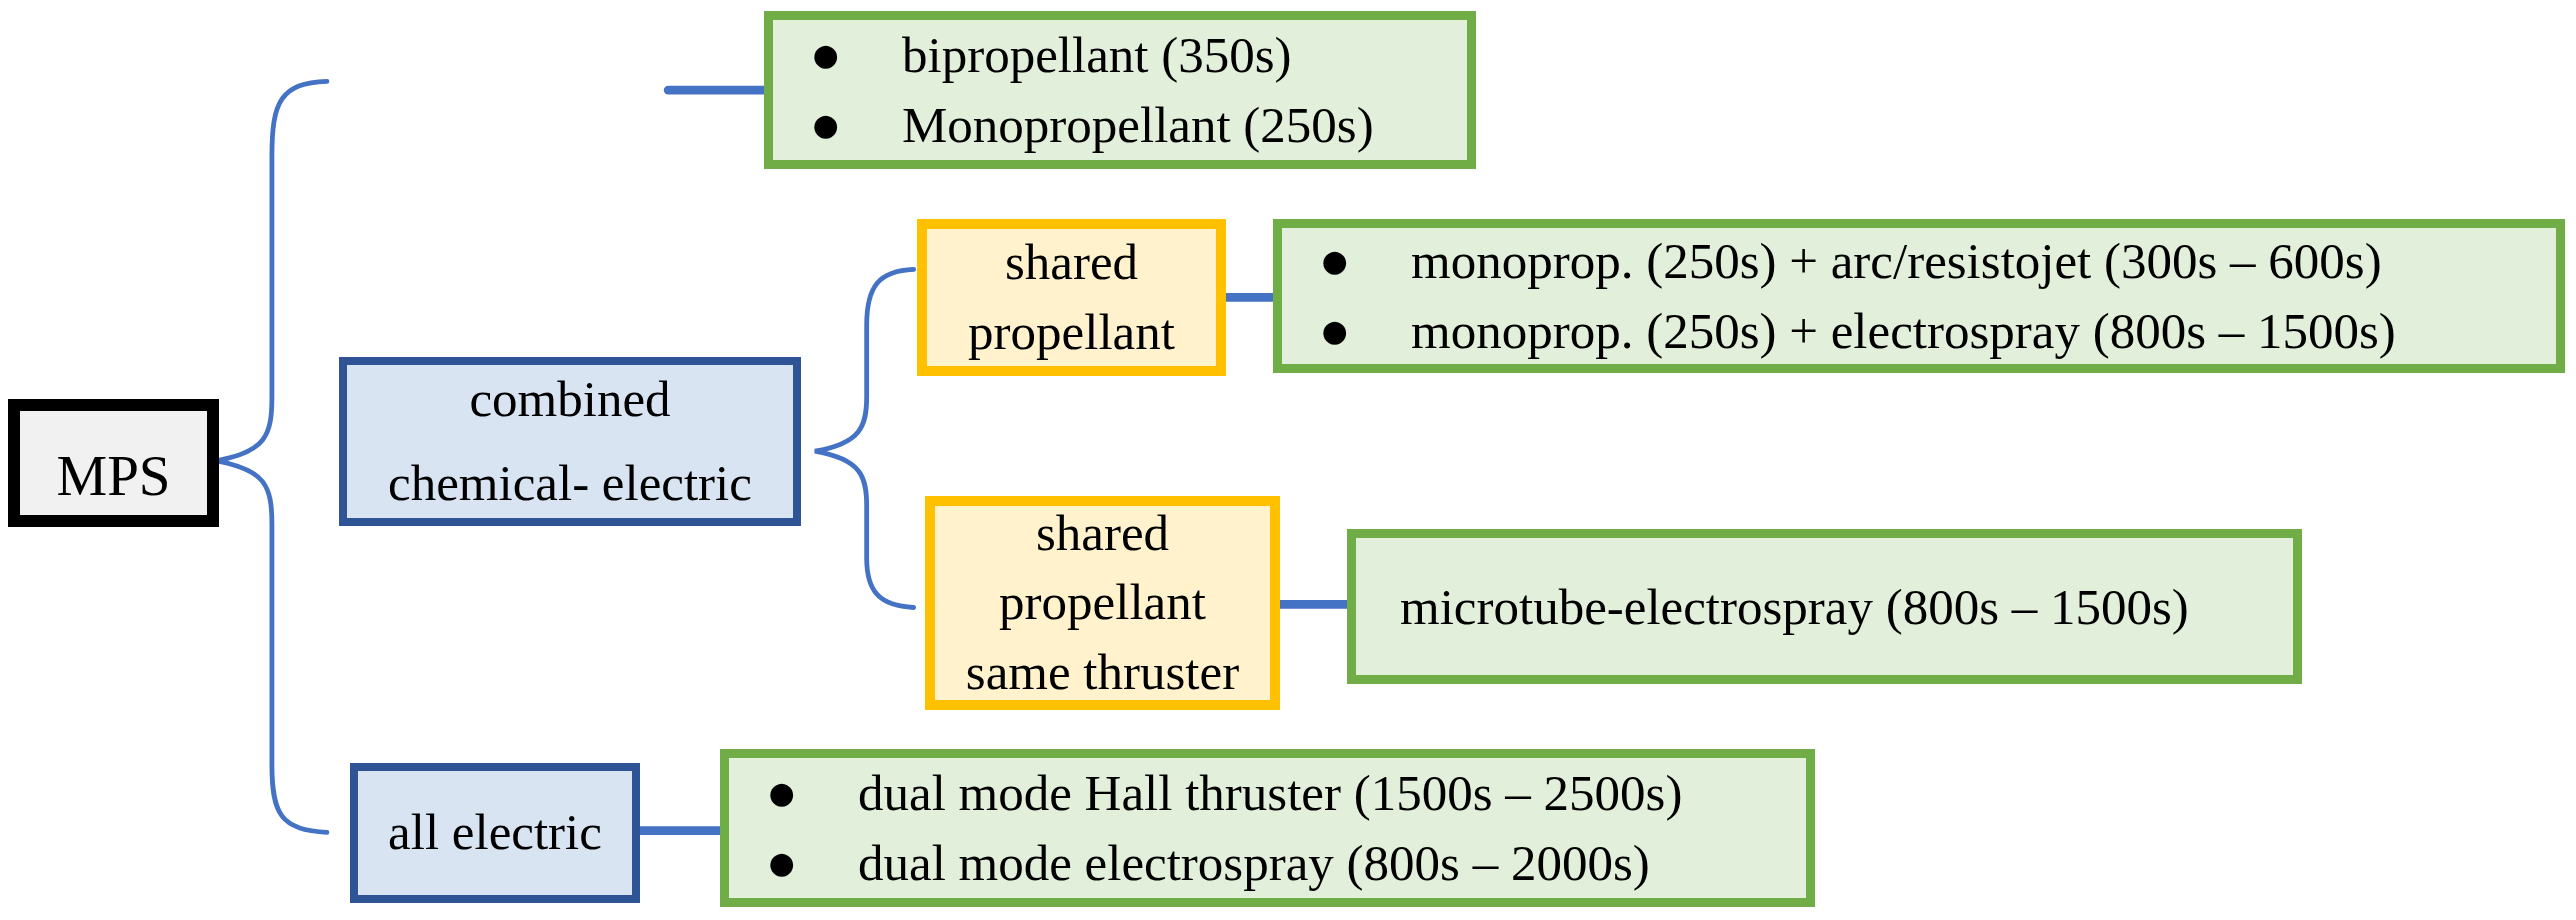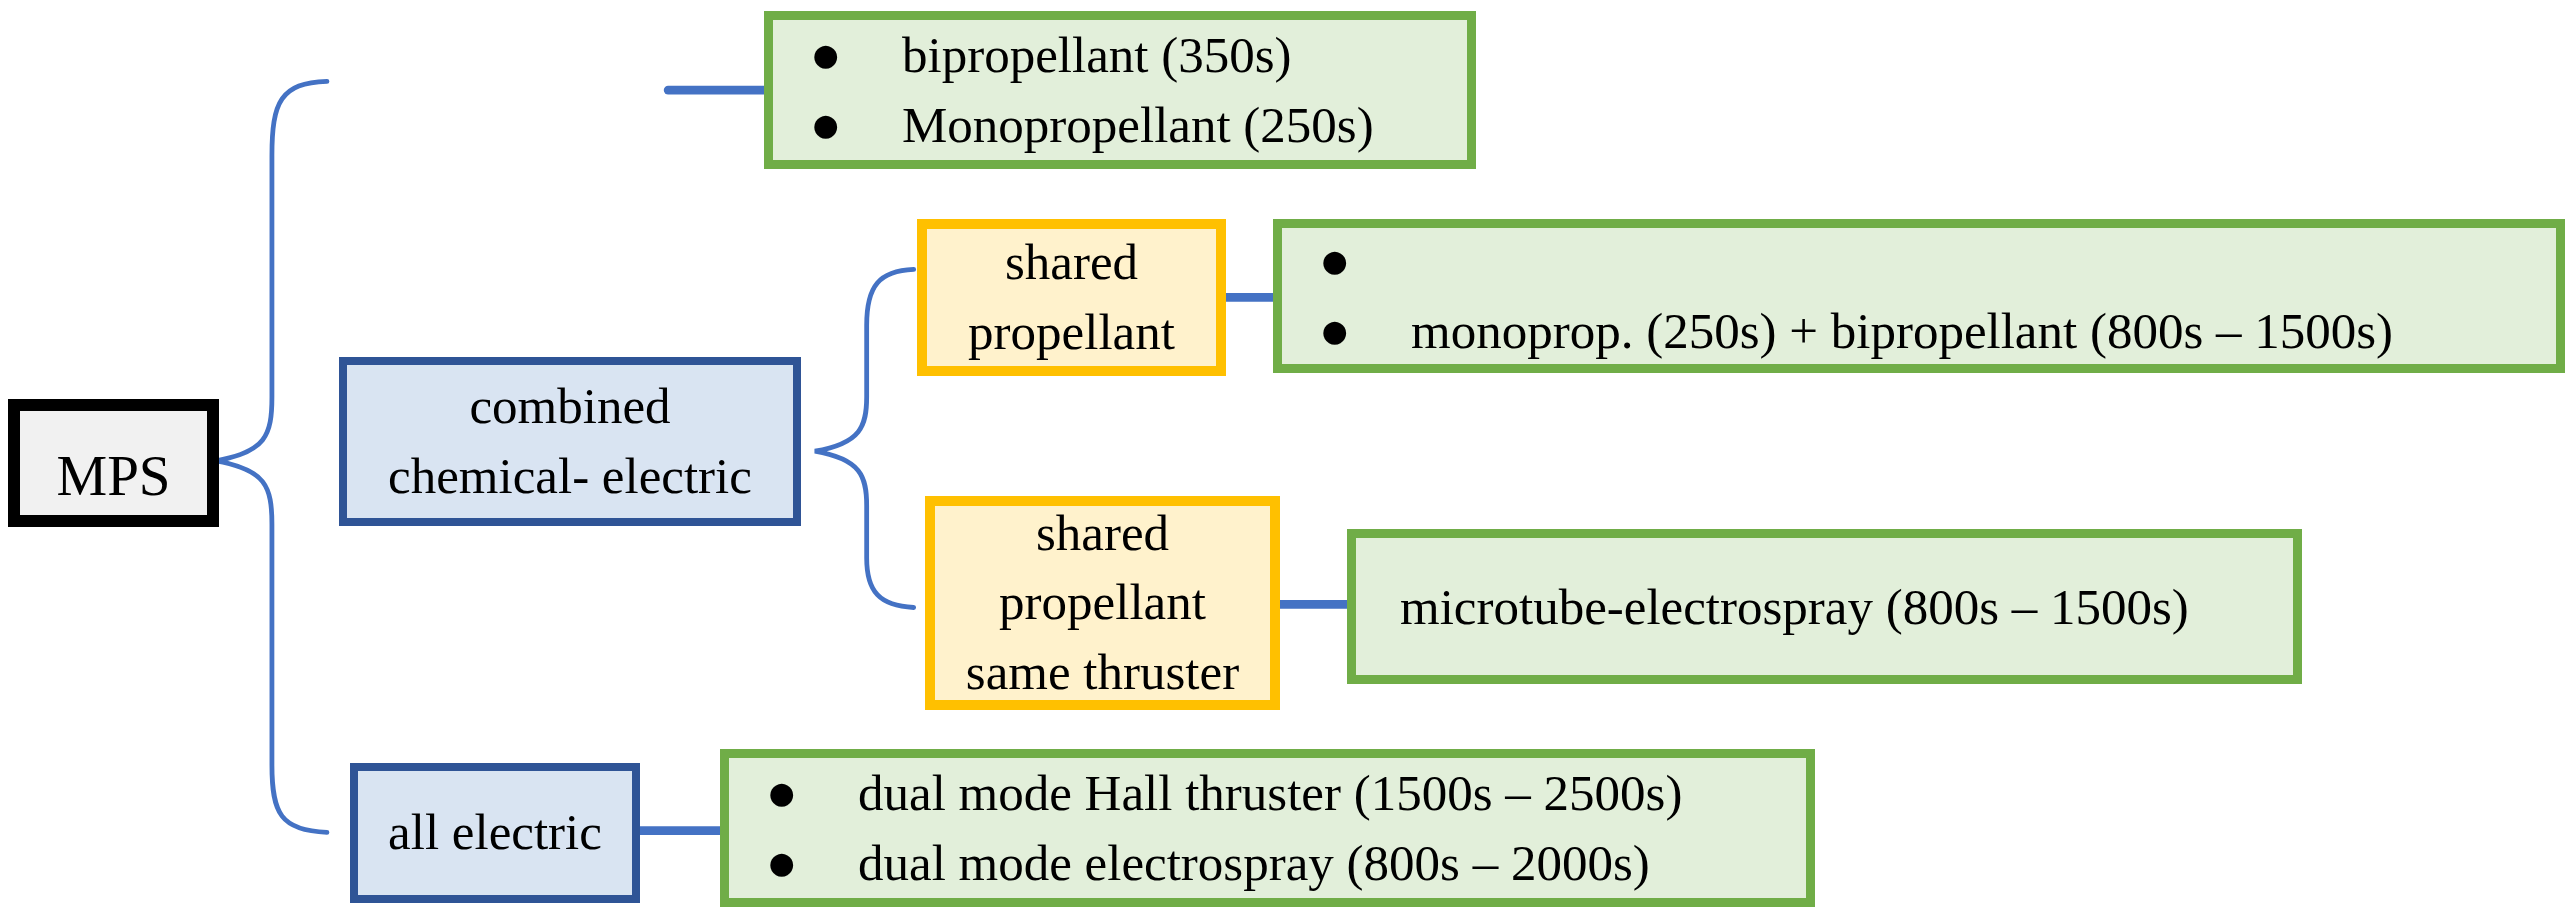--- a/index.html
+++ b/index.html
@@ -72,37 +72,38 @@
     <div class="leaf-item">
       <span class="bullet">●</span>
       <span>bipropellant (350s)</span>
     </div>
     <div class="leaf-item">
       <span class="bullet">●</span>
       <span>Monopropellant (250s)</span>
     </div>
   </div>
 
-  <div class="box node node-blue" style="left:339px; top:357px; width:462px; height:169px;">
+  <div class="box node node-blue" style="left:339px; top:357px; width:462px; height:169px;justify-content:space-between;">
     <div class="label-line">combined</div>
     <div class="label-line">chemical- electric</div>
   </div>
 
   <div class="box node node-yellow" style="left:917px; top:219px; width:309px; height:157px;">
     <div class="label-line">shared</div>
     <div class="label-line">propellant</div>
   </div>
 
   <div class="box leaf" style="left:1273px; top:219px; width:1292px; height:154px;">
     <div class="leaf-item">
       <span class="bullet">●</span>
+      <span>monoprop. (250s) + arc/resistojet (300s – 600s)</span>
     </div>
     <div class="leaf-item">
       <span class="bullet">●</span>
-      <span>monoprop. (250s) + bipropellant (800s – 1500s)</span>
+      <span>monoprop. (250s) + electrospray (800s – 1500s)</span>
     </div>
   </div>
 
   <div class="box node node-yellow" style="left:925px; top:496px; width:355px; height:214px;">
     <div class="label-line">shared</div>
     <div class="label-line">propellant</div>
     <div class="label-line">same thruster</div>
   </div>
 
   <div class="box leaf" style="left:1347px; top:529px; width:955px; height:155px;">

